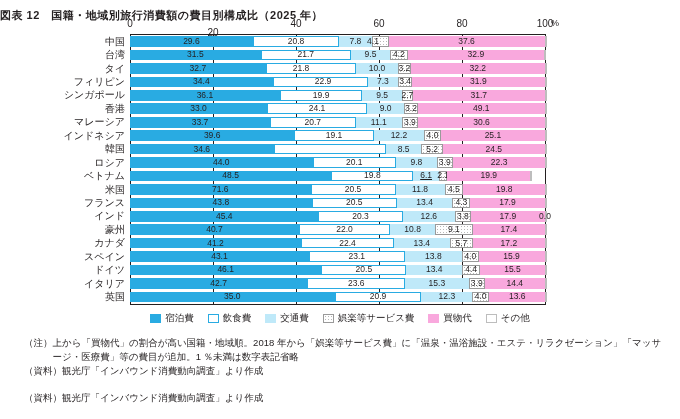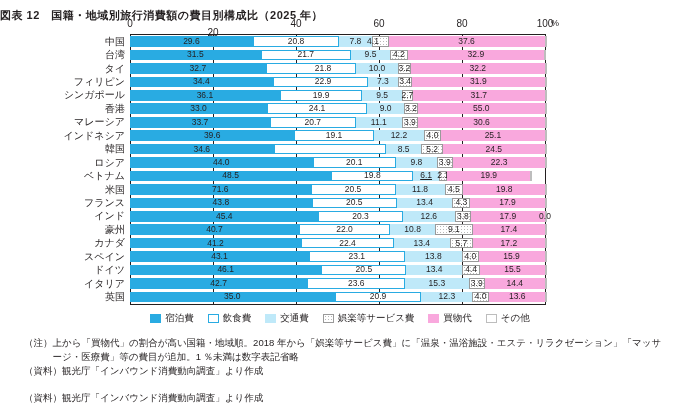--- a/index.html
+++ b/index.html
@@ -136,21 +136,21 @@
         <div class="lbl" style="left: 268.92px;">4.2</div>
         <div class="bar seg-4" style="left: 277.635px; width: 136.535px;"></div>
         <div class="lbl" style="left: 345.902px;">32.9</div>
         <div class="bar seg-5" style="left: 414.17px; width: 0.83px;"></div>
       </div>
       <div class="row">
         <div class="cat">タイ</div>
         <div class="bar seg-0" style="left: 0px; width: 135.705px;"></div>
         <div class="lbl" style="left: 67.8525px;">32.7</div>
         <div class="bar seg-1" style="left: 135.705px; width: 90.47px;"></div>
-        <div class="lbl" style="left: 193px;">21.8</div>
+        <div class="lbl" style="left: 171px;">21.8</div>
         <div class="bar seg-2" style="left: 226.175px; width: 41.5px;"></div>
         <div class="lbl" style="left: 246.925px;">10.0</div>
         <div class="bar seg-3" style="left: 267.675px; width: 13.28px;"></div>
         <div class="lbl" style="left: 274.315px;">3.2</div>
         <div class="bar seg-4" style="left: 280.955px; width: 133.63px;"></div>
         <div class="lbl" style="left: 347.77px;">32.2</div>
         <div class="bar seg-5" style="left: 414.585px; width: 0.5px;"></div>
       </div>
       <div class="row">
         <div class="cat">フィリピン</div>
@@ -184,21 +184,21 @@
         <div class="cat">香港</div>
         <div class="bar seg-0" style="left: 0px; width: 136.95px;"></div>
         <div class="lbl" style="left: 68.475px;">33.0</div>
         <div class="bar seg-1" style="left: 136.95px; width: 100.015px;"></div>
         <div class="lbl" style="left: 186.958px;">24.1</div>
         <div class="bar seg-2" style="left: 236.965px; width: 37.35px;"></div>
         <div class="lbl" style="left: 255.64px;">9.0</div>
         <div class="bar seg-3" style="left: 274.315px; width: 13.28px;"></div>
         <div class="lbl" style="left: 280.955px;">3.2</div>
         <div class="bar seg-4" style="left: 287.595px; width: 127.405px;"></div>
-        <div class="lbl" style="left: 351.298px;">55.0</div>
+        <div class="lbl" style="left: 351.298px;">49.1</div>
         <div class="bar seg-5" style="left: 415px; width: 0.5px;"></div>
       </div>
       <div class="row">
         <div class="cat">マレーシア</div>
         <div class="bar seg-0" style="left: 0px; width: 139.855px;"></div>
         <div class="lbl" style="left: 69.9275px;">33.7</div>
         <div class="bar seg-1" style="left: 139.855px; width: 85.905px;"></div>
         <div class="lbl" style="left: 182.808px;">20.7</div>
         <div class="bar seg-2" style="left: 225.76px; width: 46.065px;"></div>
         <div class="lbl" style="left: 248.792px;">11.1</div>

